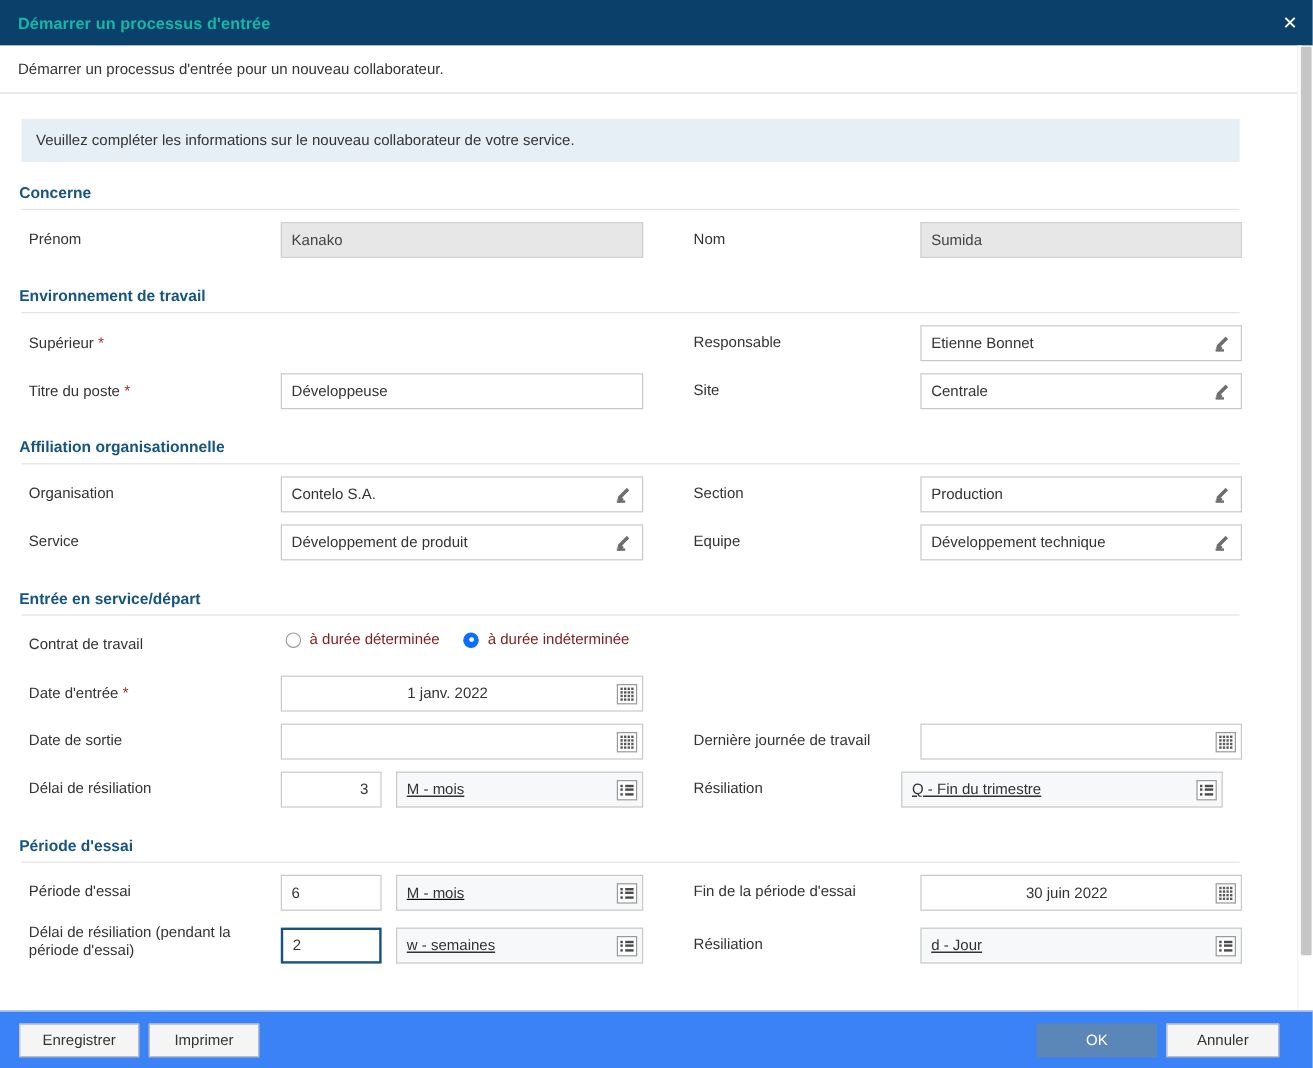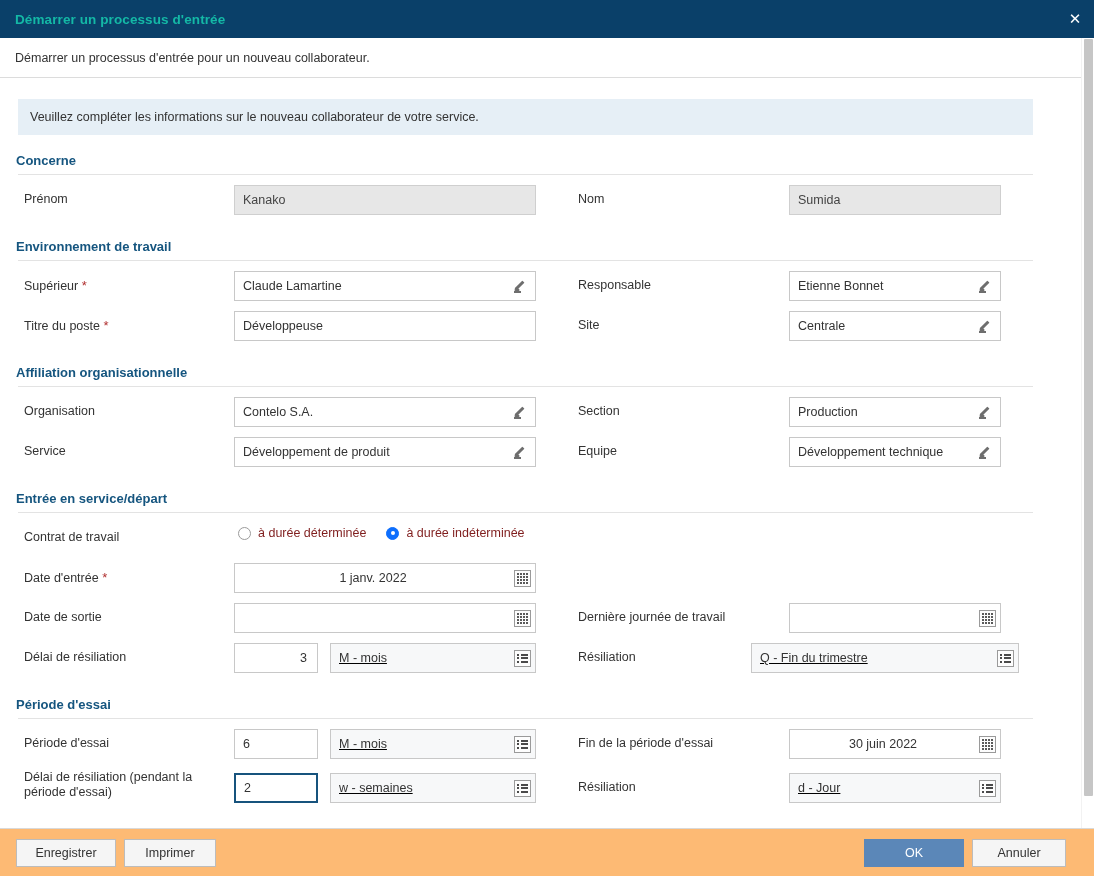--- a/index.html
+++ b/index.html
@@ -104,21 +104,21 @@
   
   .fld {
     position: absolute;
     top: 2px;
     height: 30px;
     border: 1px solid #c8c8c8;
     background: #ffffff;
     display: flex; align-items: center;
   }
   .fld.col-left  { left: 234px; width: 302px; }
-  .fld.col-right { left: 789px; width: 212px; }
+  .fld.col-right { left: 767px; width: 268px; }
 
   .fld.readonly { background: #e7e7e7; border-color: #cfcfcf; }
   .fld.selectish { background: #f7f8f9; text-decoration: underline; }
   .fld.focused { border: 2px solid #17537d; }
 
   .fld .val {
     flex: 1 1 auto;
     font-size: 12.5px;
     color: #333333;
     padding: 0 6px 0 8px;
@@ -211,23 +211,23 @@
   }
   .vscroll .thumb {
     position: absolute; left: 2px; top: 1px;
     width: 9px; height: 757px;
     background: #c6c6c6;
     border-radius: 1px;
   }
 
   
   .footer {
-    position: absolute; left: 0; bottom: 14px;
+    position: absolute; left: 0; bottom: 0;
     width: 1094px; height: 48px;
-    background: #fdba74;
+    background: #3b82f6;
     border-top: 1px solid #d9d9d9;
   }
   .btn {
     position: absolute; top: 10px; height: 28px;
     border: 1px solid #bcbcbc;
     background: #f5f5f5;
     font-size: 12.5px; color: #333333;
     display: flex; align-items: center; justify-content: center;
     cursor: pointer;
   }
@@ -275,30 +275,20 @@
         </div>
       </div>
     </div>
 
     <div class="section">
       <div class="section-title" style="padding-top:16px">Environnement de travail</div>
       <div class="section-rule"></div>
       <div class="rows">
         <div class="frow">
           <div class="lbl left"><span>Supérieur</span> <span class="req">*</span></div>
-          <div class="fld col-left">
-            <div class="val">Claude Lamartine</div>
-            <div class="ficon">
-                <div class="pencil">
-                  <i class="shaft"></i>
-                  <i class="tip"></i>
-                  <i class="base"></i>
-                </div>
-              </div>
-          </div>
           <div class="lbl right"><span>Responsable</span></div>
           <div class="fld col-right">
             <div class="val">Etienne Bonnet</div>
             <div class="ficon">
                 <div class="pencil">
                   <i class="shaft"></i>
                   <i class="tip"></i>
                   <i class="base"></i>
                 </div>
               </div>

